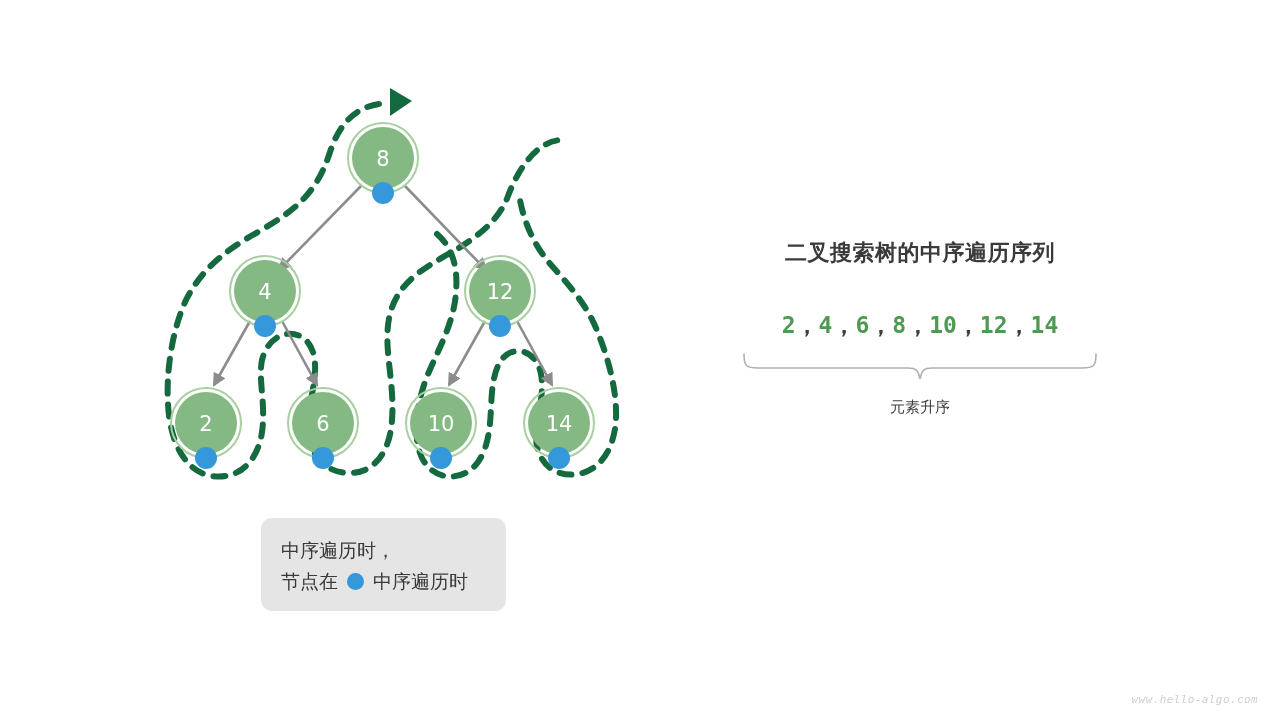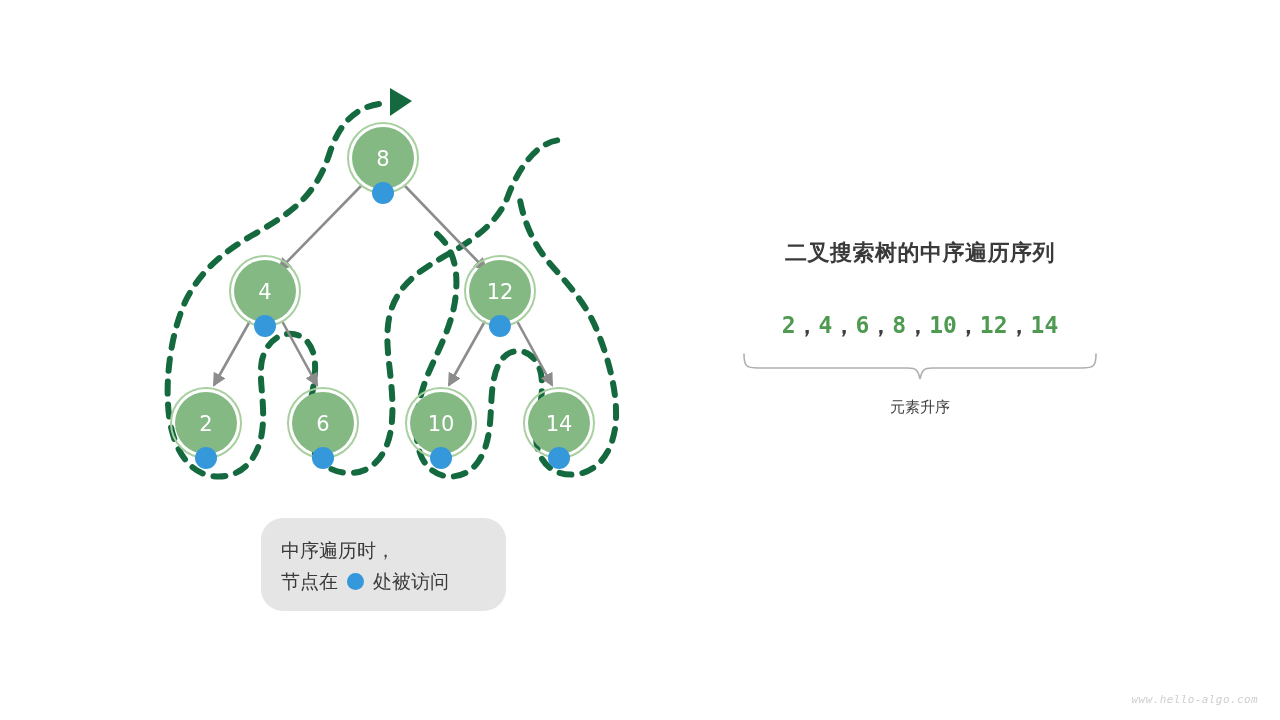--- a/index.html
+++ b/index.html
@@ -83,21 +83,21 @@
   }
 
   
   #legend-box {
     position: absolute;
     left: 261px;
     top: 518px;
     width: 245px;
     height: 93px;
     background: #e5e5e5;
-    border-radius: 22px;
+    border-radius: 11px;
     box-sizing: border-box;
     padding: 17px 0 0 20px;
   }
   .legend-line {
     font-family: "DejaVu Sans", "Liberation Sans", sans-serif;
     font-size: 19px;
     color: #3a3a3a;
     line-height: 31px;
     white-space: nowrap;
     display: flex;
@@ -258,19 +258,19 @@
     <div id="brace-caption">元素升序</div>
   </div>
 
   <div id="legend-box">
     <div class="legend-line">
       <span>中序遍历时，</span>
     </div>
     <div class="legend-line">
       <span>节点在</span>
       <span class="legend-dot"></span>
-      <span>处被访问</span>
+      <span>中序遍历时</span>
     </div>
   </div>
 
   <div id="watermark">www.hello-algo.com</div>
 
 </div>
 
 </body></html>

